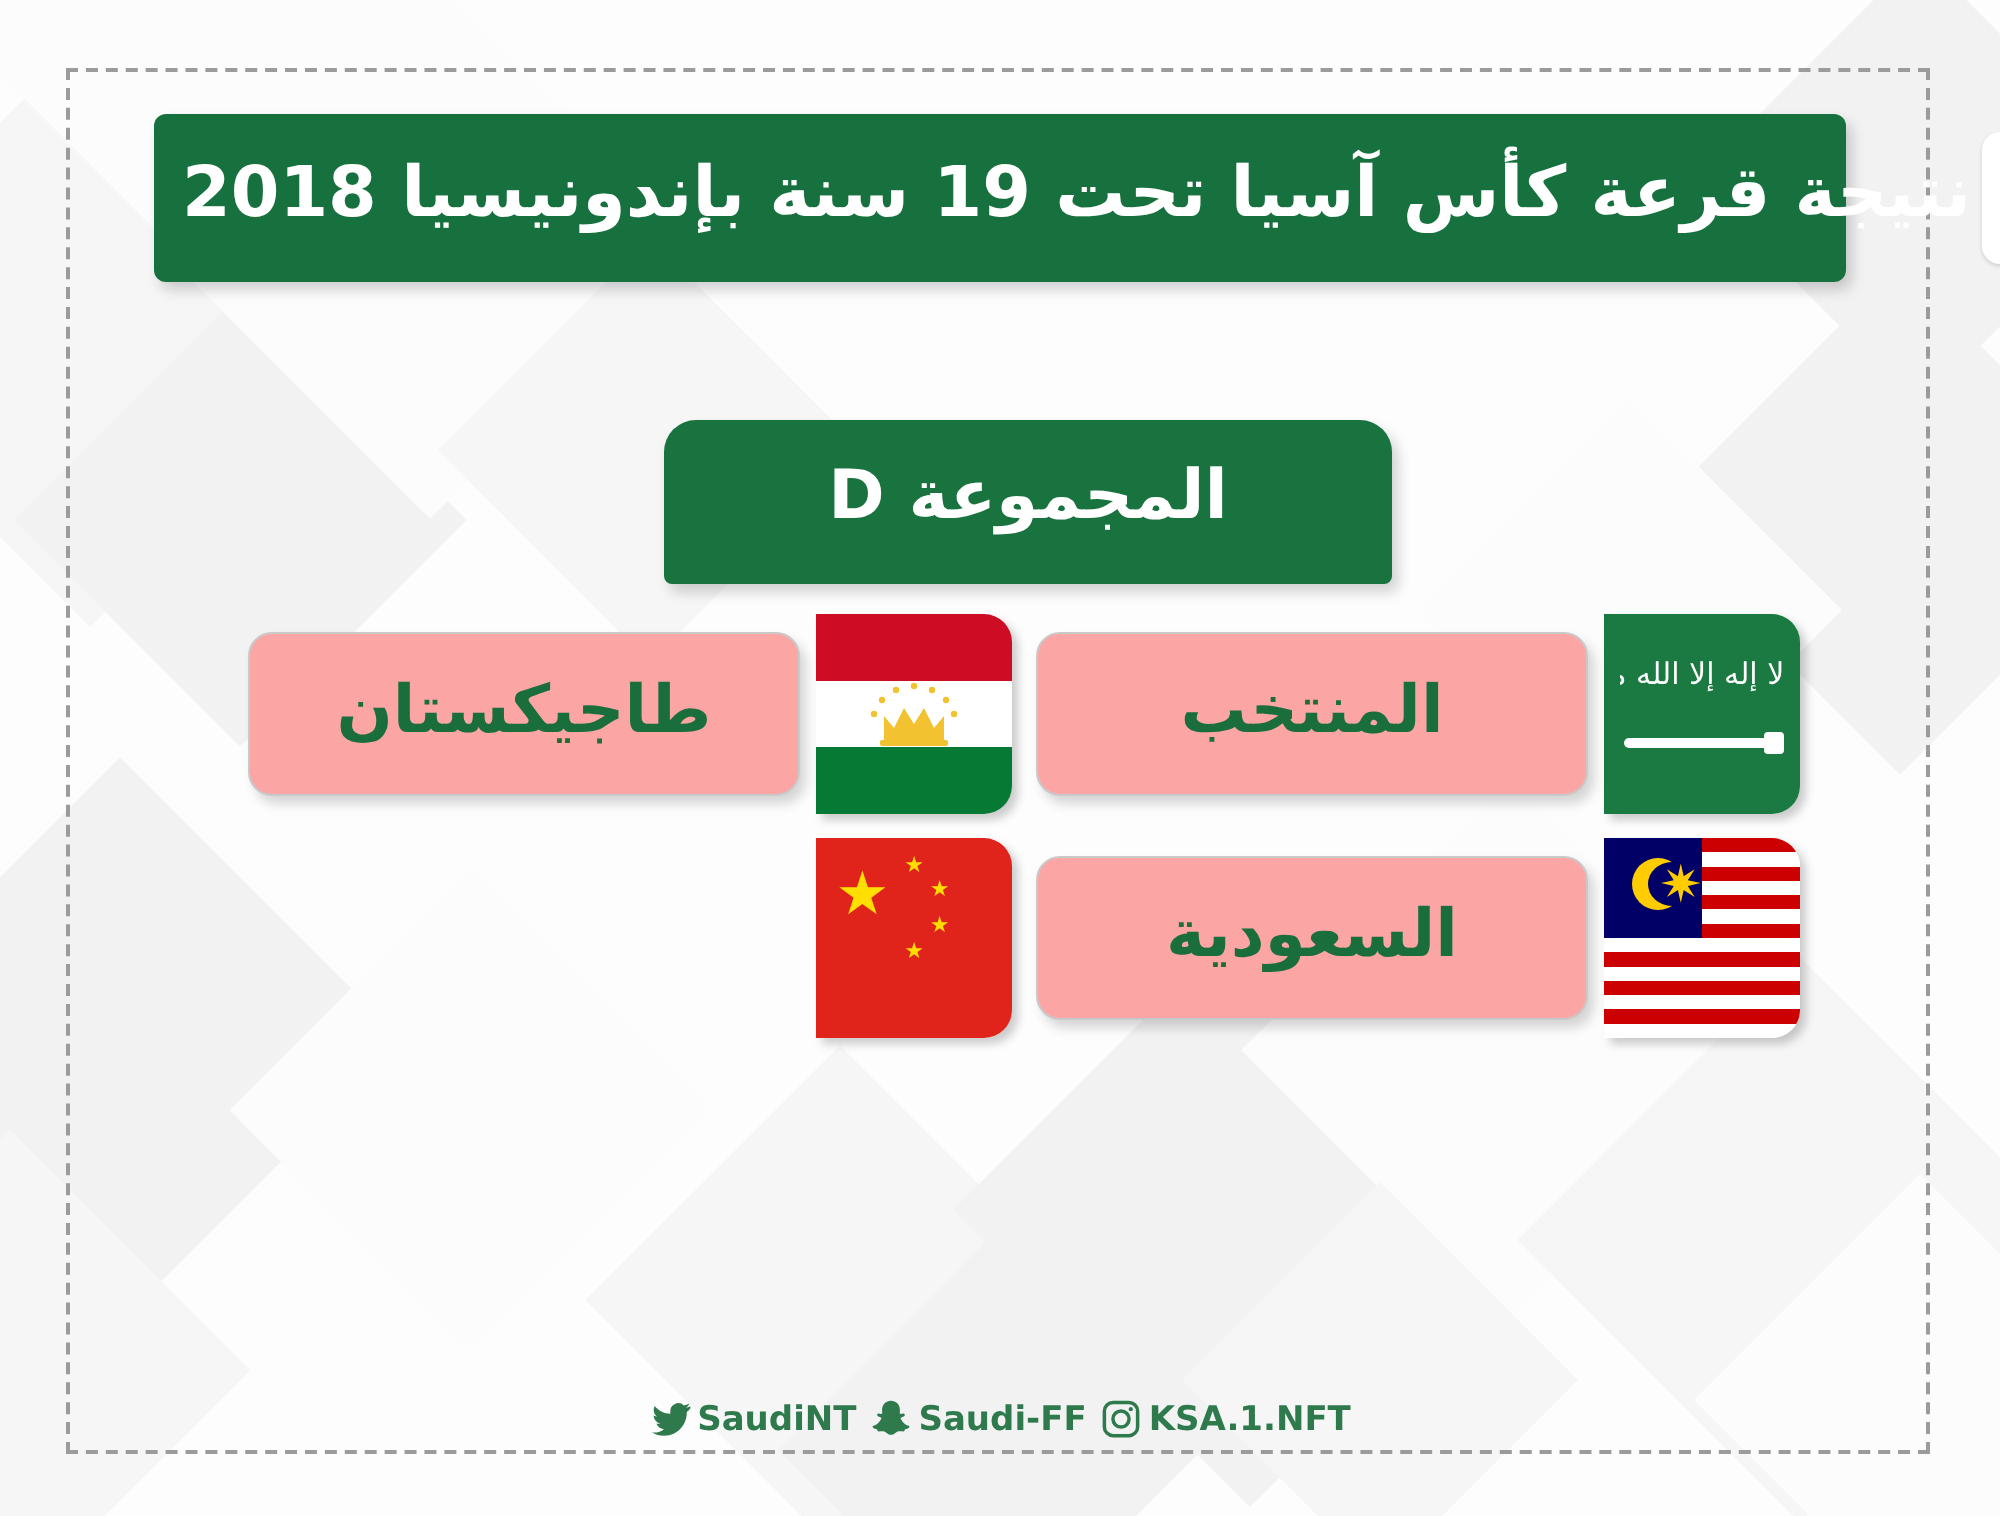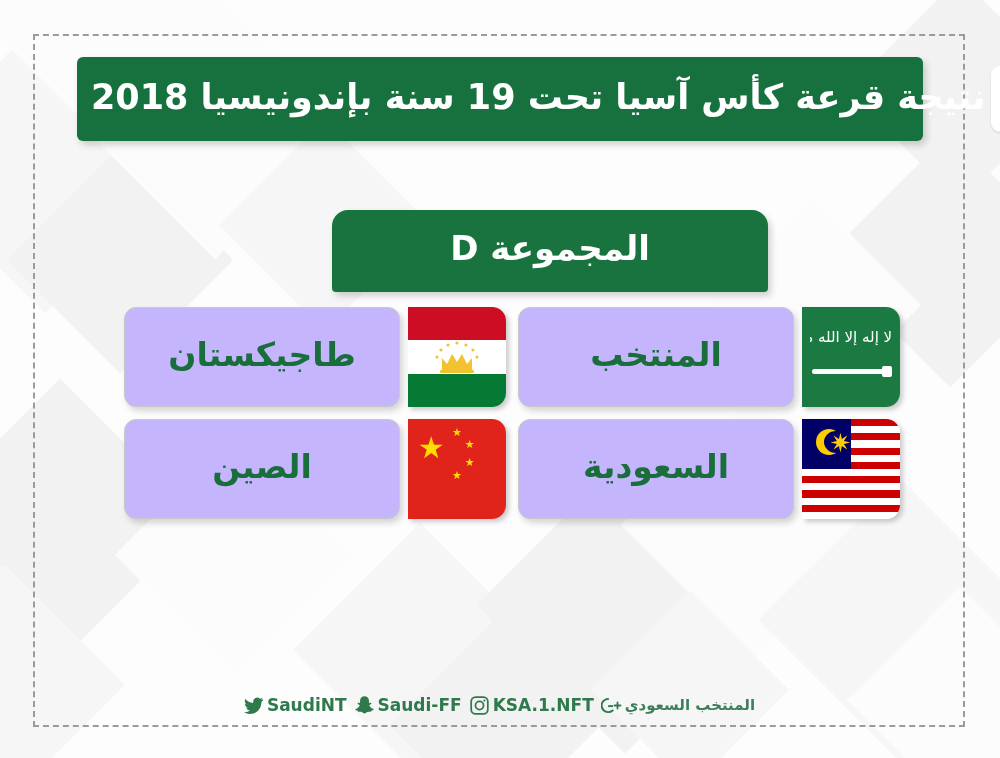--- a/index.html
+++ b/index.html
@@ -89,21 +89,21 @@
     margin-left: 6px;
     box-shadow: 0 1px 2px rgba(0,0,0,.15);
     overflow: hidden;
   }
 
   
   #group-pill {
     position: absolute;
     left: 332px;
     top: 210px;
-    width: 436px;
+    width: 364px;
     height: 82px;
     background: #18733f;
     border-radius: 16px 16px 4px 4px;
     box-shadow: 3px 4px 7px rgba(0,0,0,0.18);
     display: flex;
     align-items: center;
     justify-content: center;
   }
   #group-label {
     color: #ffffff;
@@ -144,22 +144,22 @@
     height: 100px;
     border-radius: 0 14px 14px 0;
     overflow: hidden;
     position: relative;
     box-shadow: 3px 3px 5px rgba(0,0,0,0.20);
     background: #fff;
   }
 
   .name-card {
     flex: 1 1 auto;
-    height: 100px;
-    background: #c4b5fd;
+    height: 82px;
+    background: #fca5a5;
     border: 1px solid #c9c9c9;
     border-radius: 12px;
     box-shadow: 3px 4px 6px rgba(0,0,0,0.16);
     display: flex;
     align-items: center;
     justify-content: center;
     box-sizing: border-box;
   }
   .name-card .tname {
     color: #1a6e3c;
@@ -224,21 +224,21 @@
   }
 
   
   #footer-social {
     position:absolute;
     left:0; right:0;
     top:690px;
     height:30px;
     display:flex;
     flex-direction: row;
-    align-items:center;
+    align-items:flex-end;
     justify-content:center;
     gap:7px;
     direction:ltr;
     color:#2f7a4d;
     font-size:17px;
     font-weight:600;
     white-space:nowrap;
   }
   #footer-social .handle { color:#2f7a4d; }
   #footer-social .sico {
@@ -357,23 +357,20 @@
     <div class="team-cell">
       <div class="flag-box">
         <div class="flag-china">
           <span class="star big">★</span>
           <span class="star s1">★</span>
           <span class="star s2">★</span>
           <span class="star s3">★</span>
           <span class="star s4">★</span>
         </div>
       </div>
-      <div class="name-card">
-        <span class="tname">الصين</span>
-      </div>
     </div>
 
   </div>
 
   <div id="footer-social">
 
     <span class="grp">
       <span class="sico">
         <svg viewBox="0 0 24 24" width="21" height="21" fill="#2f7a4d" aria-hidden="true">
           <path d="M23 4.9c-.8.4-1.7.6-2.6.8 1-.6 1.7-1.5 2-2.6-.9.5-1.9.9-3 1.2A4.6 4.6 0 0 0 11.6 8c0 .4 0 .7.1 1C7.9 8.8 4.8 7.1 2.7 4.5c-.4.7-.6 1.5-.6 2.3 0 1.6.8 3 2 3.8-.7 0-1.4-.2-2-.6 0 2.2 1.6 4.1 3.7 4.5-.4.1-.8.2-1.2.2-.3 0-.6 0-.9-.1.6 1.8 2.3 3.1 4.3 3.2A9.2 9.2 0 0 1 1 19.6a13 13 0 0 0 7 2c8.4 0 13-7 13-13v-.6c.9-.6 1.6-1.4 2.2-2.3z"></path>
@@ -395,26 +392,16 @@
       <span class="sico">
         <svg viewBox="0 0 24 24" width="21" height="21" fill="none" stroke="#2f7a4d" stroke-width="2" aria-hidden="true">
           <rect x="2.5" y="2.5" width="19" height="19" rx="5"></rect>
           <circle cx="12" cy="12" r="4.6"></circle>
           <circle cx="17.6" cy="6.4" r="1.2" fill="#2f7a4d" stroke="none"></circle>
         </svg>
       </span>
       <span class="handle">KSA.1.NFT</span>
     </span>
 
-    <span class="grp">
-      <span class="sico">
-        <svg viewBox="0 0 28 24" width="26" height="21" aria-hidden="true">
-          <path d="M9.5 3.2a8.8 8.8 0 1 0 6 15.4" fill="none" stroke="#2f7a4d" stroke-width="2.6" stroke-linecap="round"></path>
-          <path d="M16 11.5 h-6.5 v2.6 h6.5 z" fill="#2f7a4d"></path>
-          <path d="M22 8 v8 M18 12 h8" stroke="#2f7a4d" stroke-width="2.4" stroke-linecap="round"></path>
-        </svg>
-      </span>
-      <span class="handle arabic-handle">المنتخب السعودي</span>
-    </span>
 
   </div>
 
 </div>
 
 </body></html>

